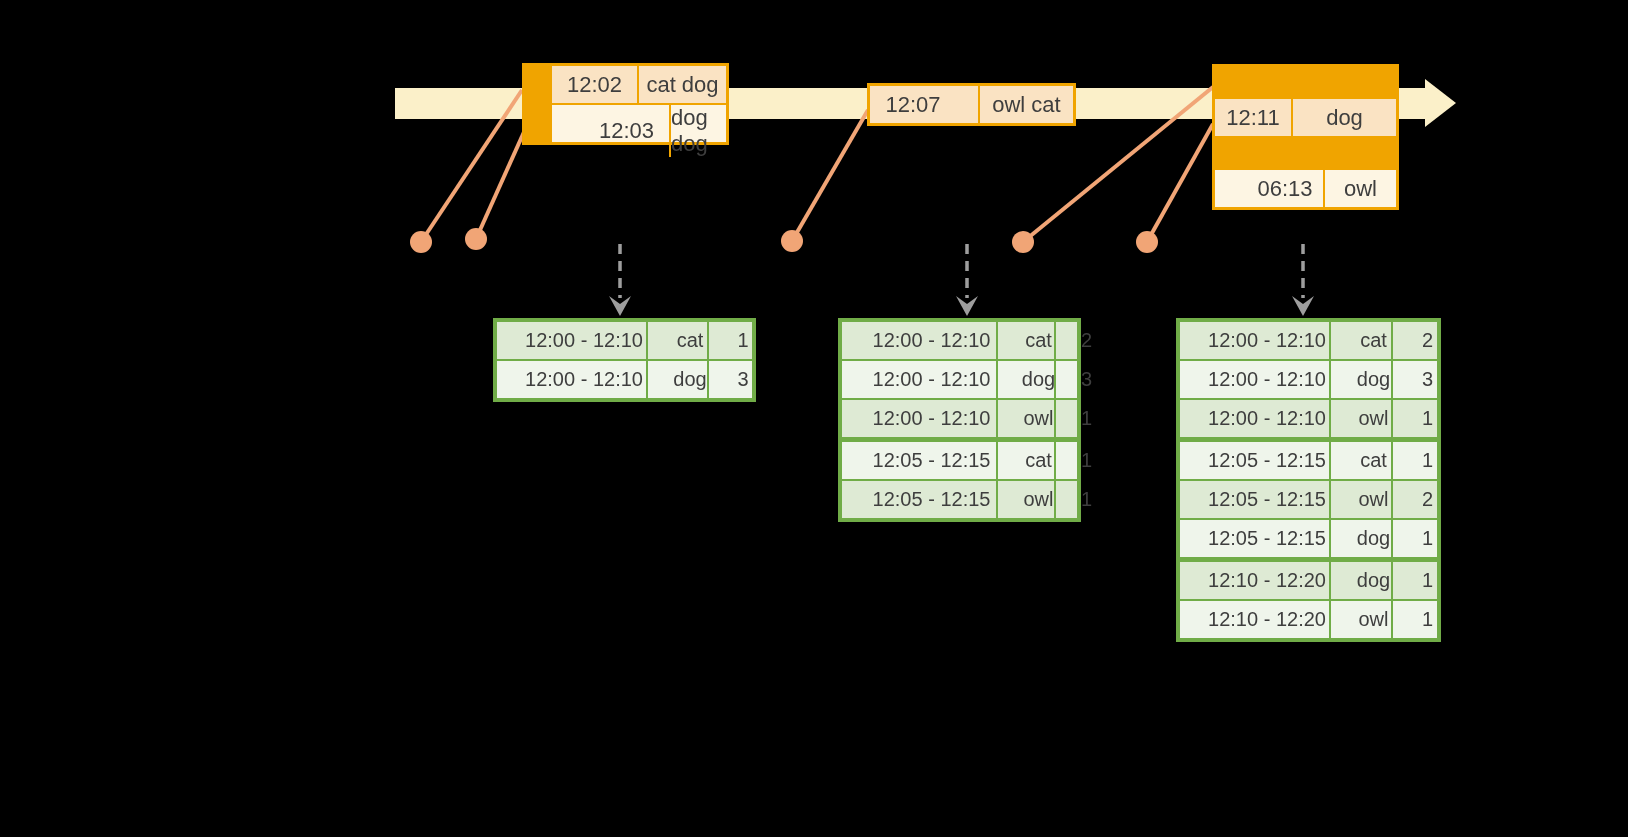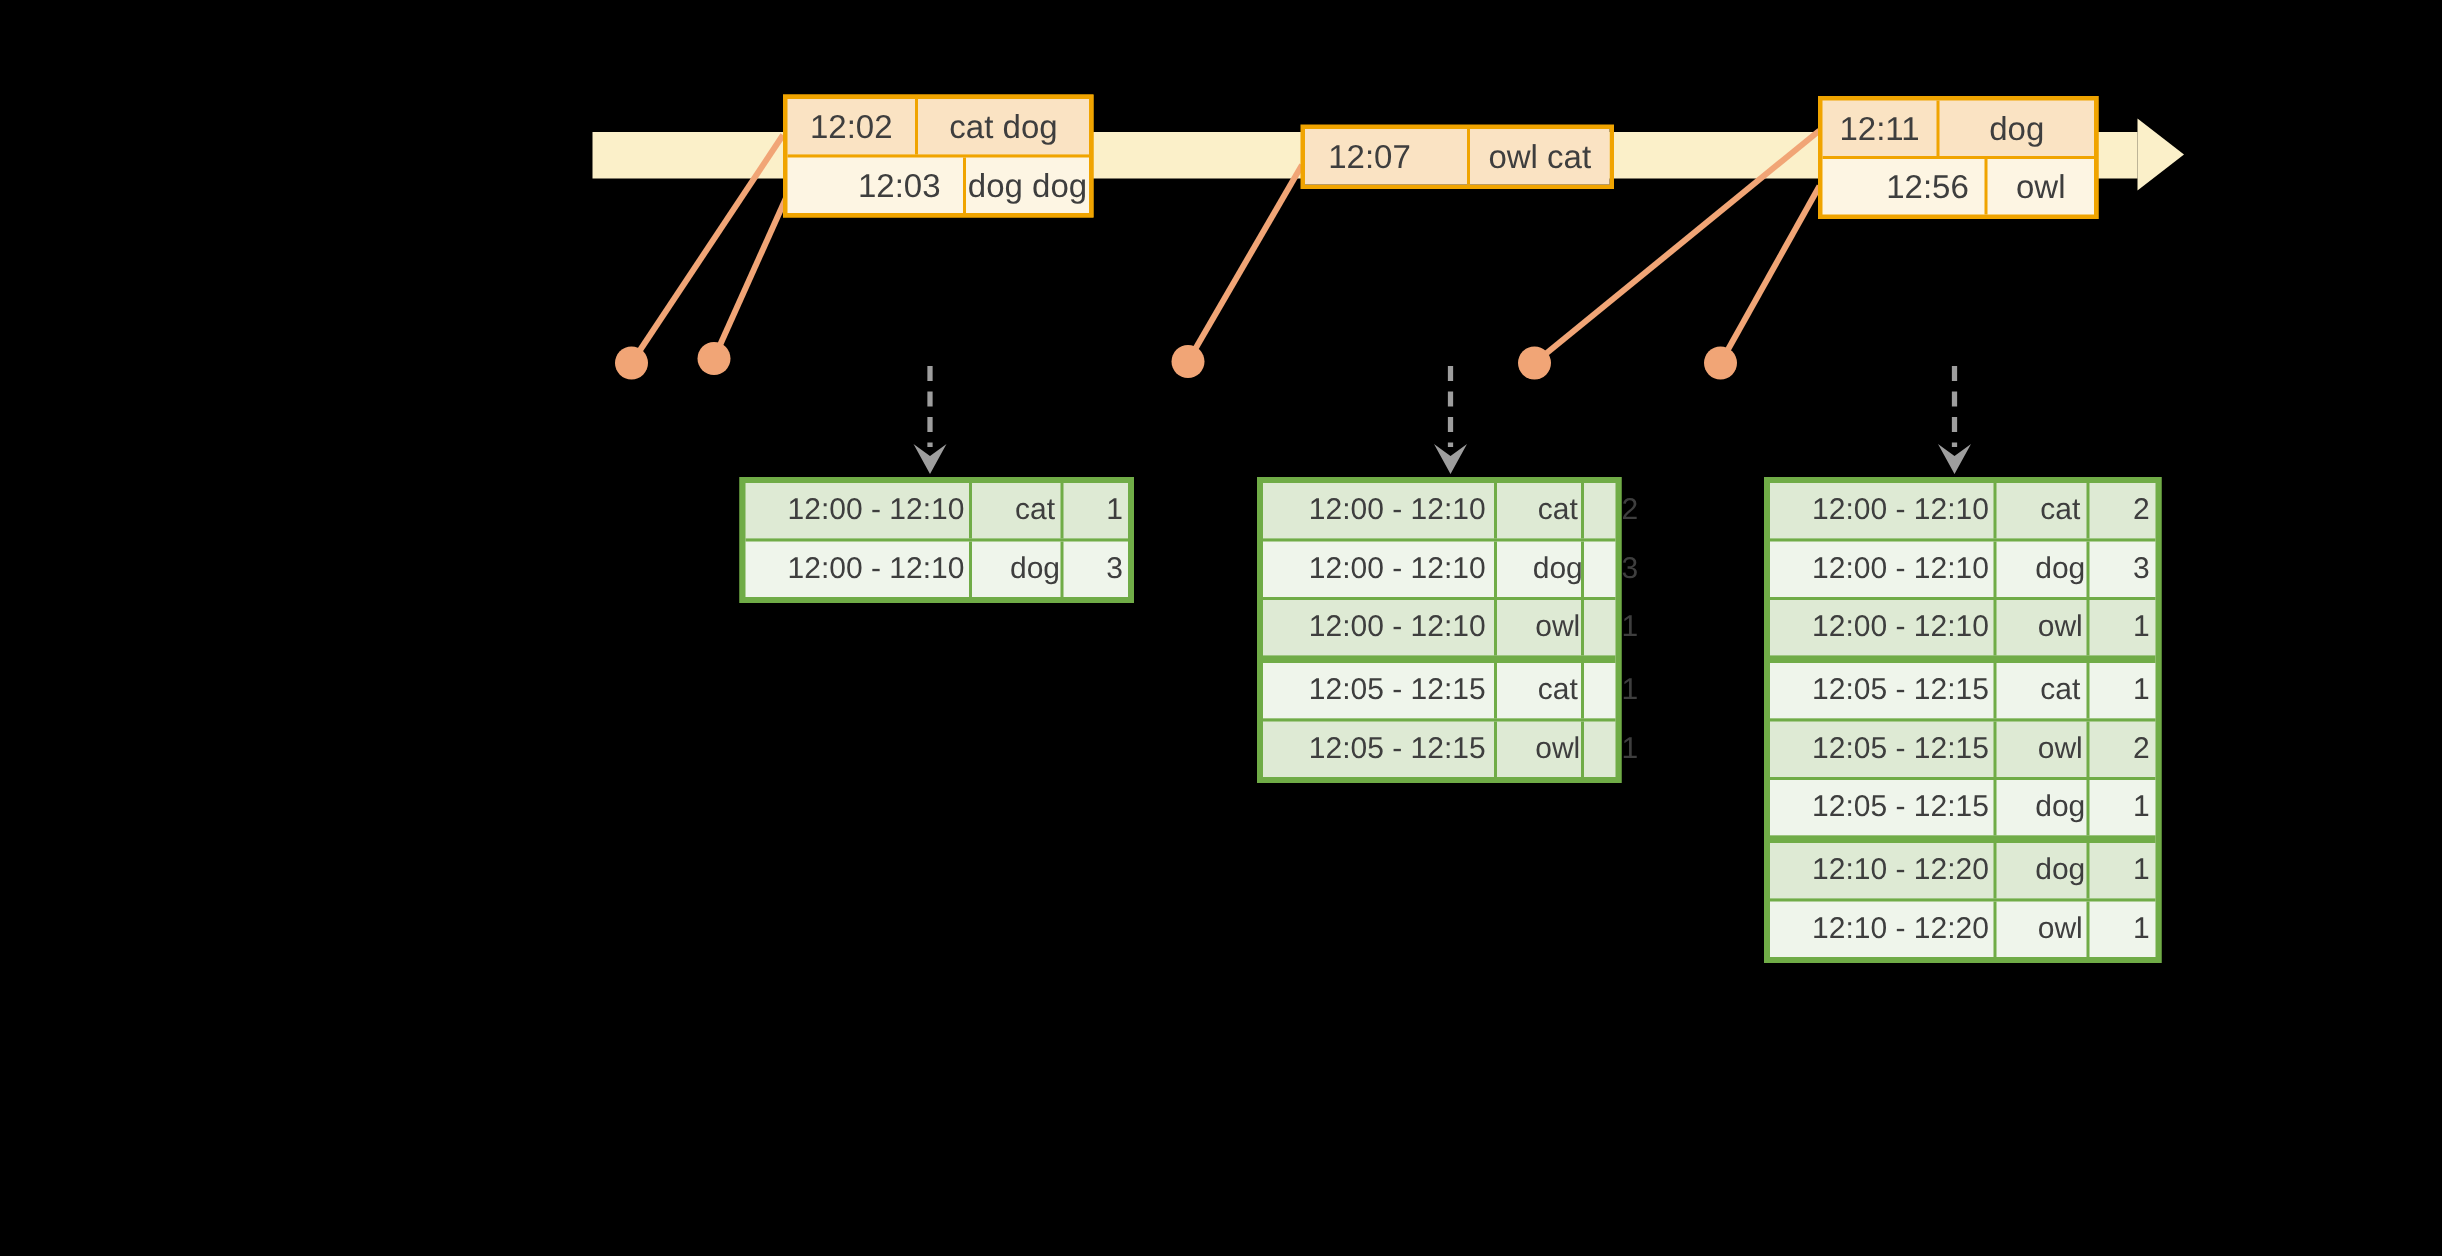--- a/index.html
+++ b/index.html
@@ -20,23 +20,23 @@
   .event-dot{fill:var(--salmon);}
   .trigger-line{stroke:var(--gray);stroke-width:3.5;stroke-dasharray:10 7;}
   .trigger-head{fill:var(--gray);}
   
   .evt-table{position:absolute;z-index:3;border:3px solid var(--gold);background:var(--gold);}
   .evt-row{display:grid;height:37px;}
   .evt-row + .evt-row{border-top:2px solid var(--gold);padding-left:32px;}
   .evt-row > .cell + .cell{border-left:2px solid var(--gold);}
   .evt-row:nth-child(odd){background:var(--peach);}
   .evt-row:nth-child(even){background:var(--cream);}
-  #evt1 .evt-row{grid-template-columns:85px 1fr;}
+  #evt1 .evt-row{grid-template-columns:85px 1fr;margin-left:27px;}
   #evt2 .evt-row{grid-template-columns:86px 1fr;gap:22px;}
-  #evt3 .evt-row{grid-template-columns:76px 1fr;}
+  #evt3 .evt-row{grid-template-columns:76px 1fr;margin-top:32px;}
   .evt-table .cell{display:flex;align-items:center;justify-content:center;font-size:22px;}
   
   .res-table{position:absolute;z-index:3;border:4px solid var(--green);background:var(--green);}
   .res-row{display:grid;height:37px;}
   .res-row + .res-row{border-top:2px solid var(--green);}
   .res-row.new-group{border-top:5px solid var(--green);}
   .res-row > .cell + .cell{border-left:2px solid var(--green);}
   .res-row:nth-child(odd){background:var(--green-row-a);}
   .res-row:nth-child(even){background:var(--green-row-b);}
   #res1 .res-row{grid-template-columns:149px 61px 1fr;}
@@ -99,21 +99,21 @@
     </div>
     </div>
 
   <div class="evt-table" id="evt3">
 
   <div class="evt-row">
       <div class="cell">12:11</div>
       <div class="cell">dog</div>
     </div>
       <div class="evt-row">
-      <div class="cell">12:56</div>
+      <div class="cell">06:13</div>
       <div class="cell">owl</div>
     </div>
     </div>
 
   <div class="res-table" id="res1">
 
   <div class="res-row">
       <div class="cell">12:00 - 12:10</div>
       <div class="cell">cat</div>
       <div class="cell">1</div>

